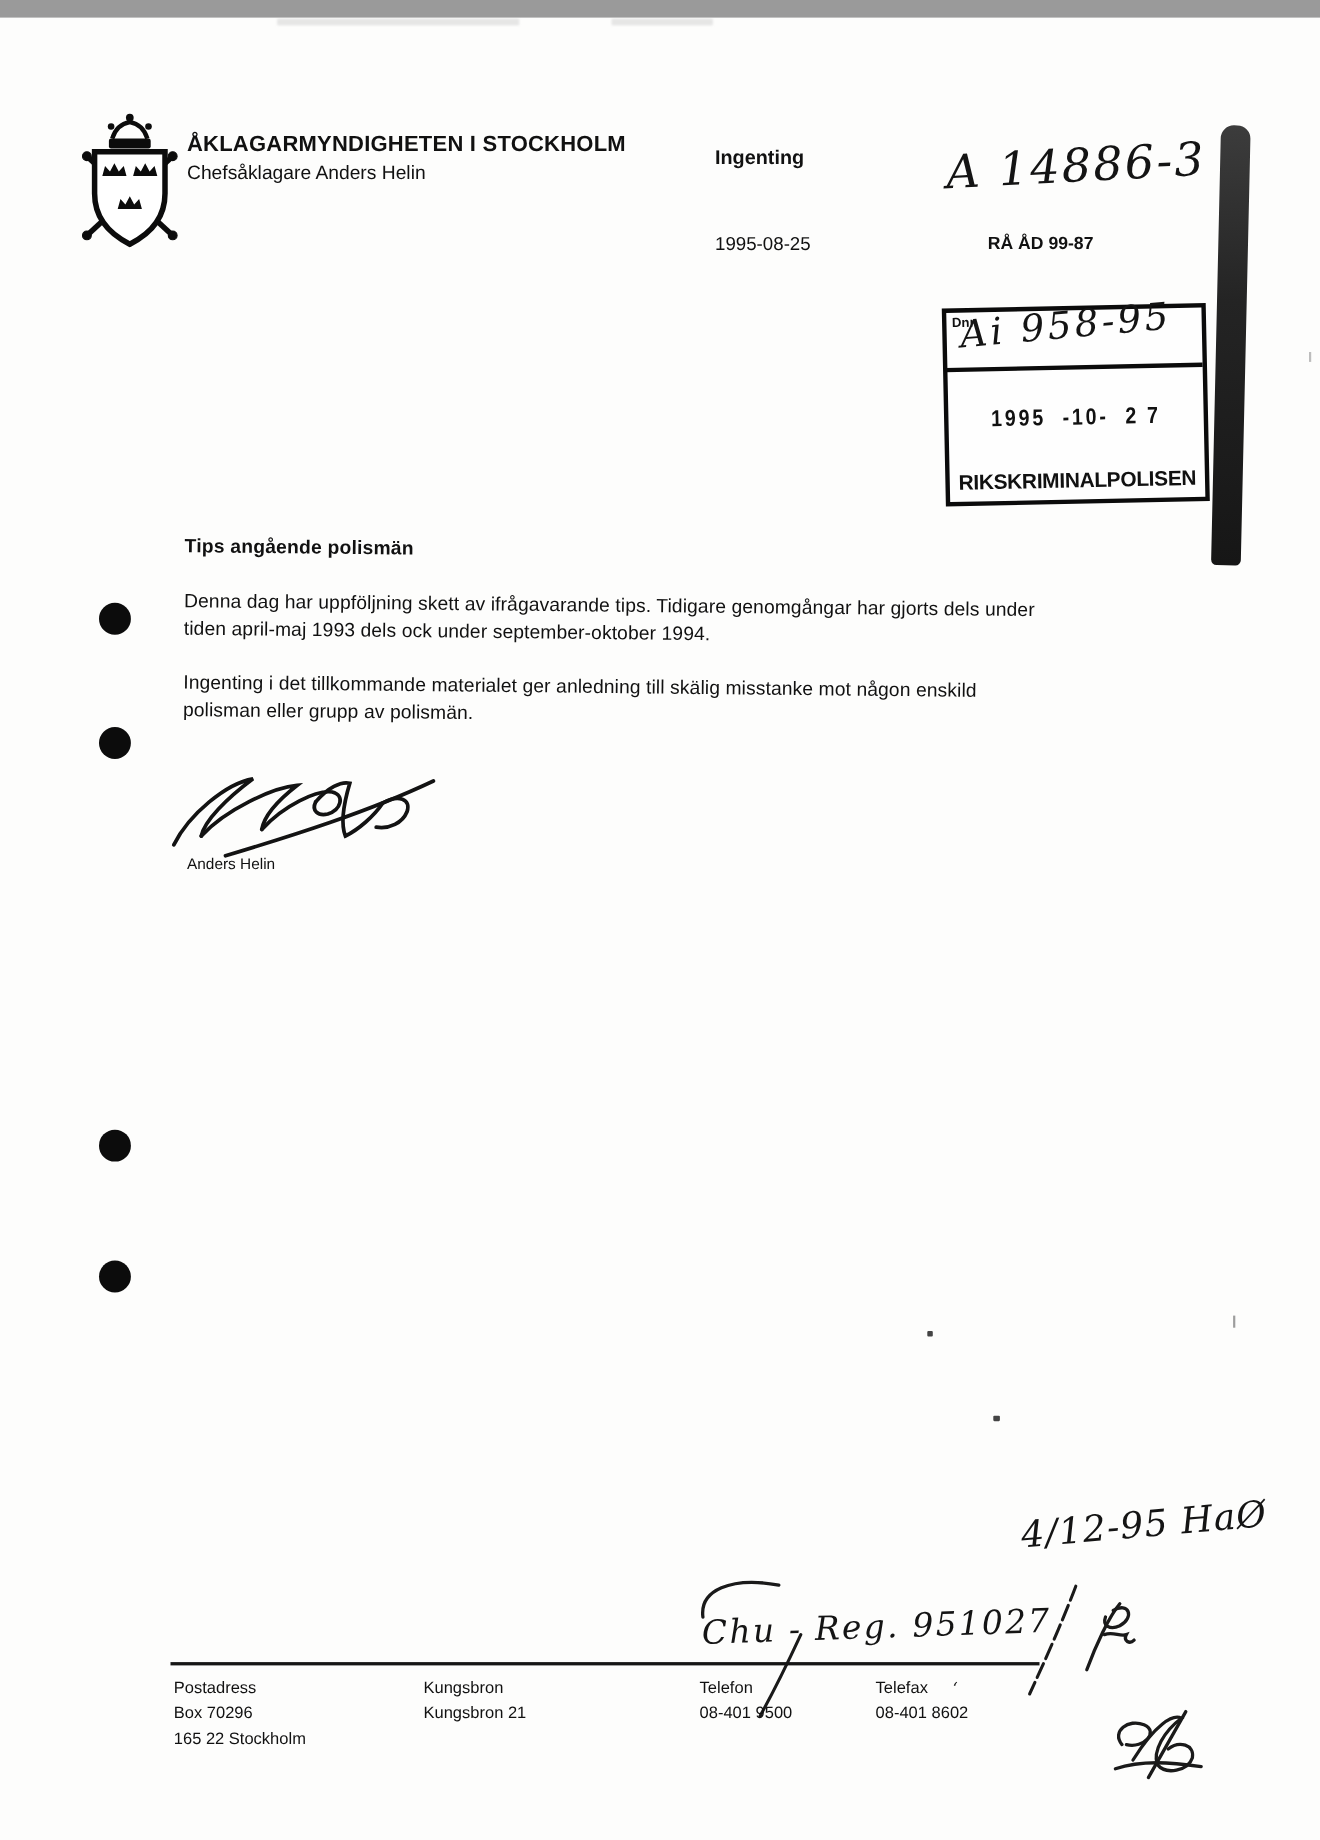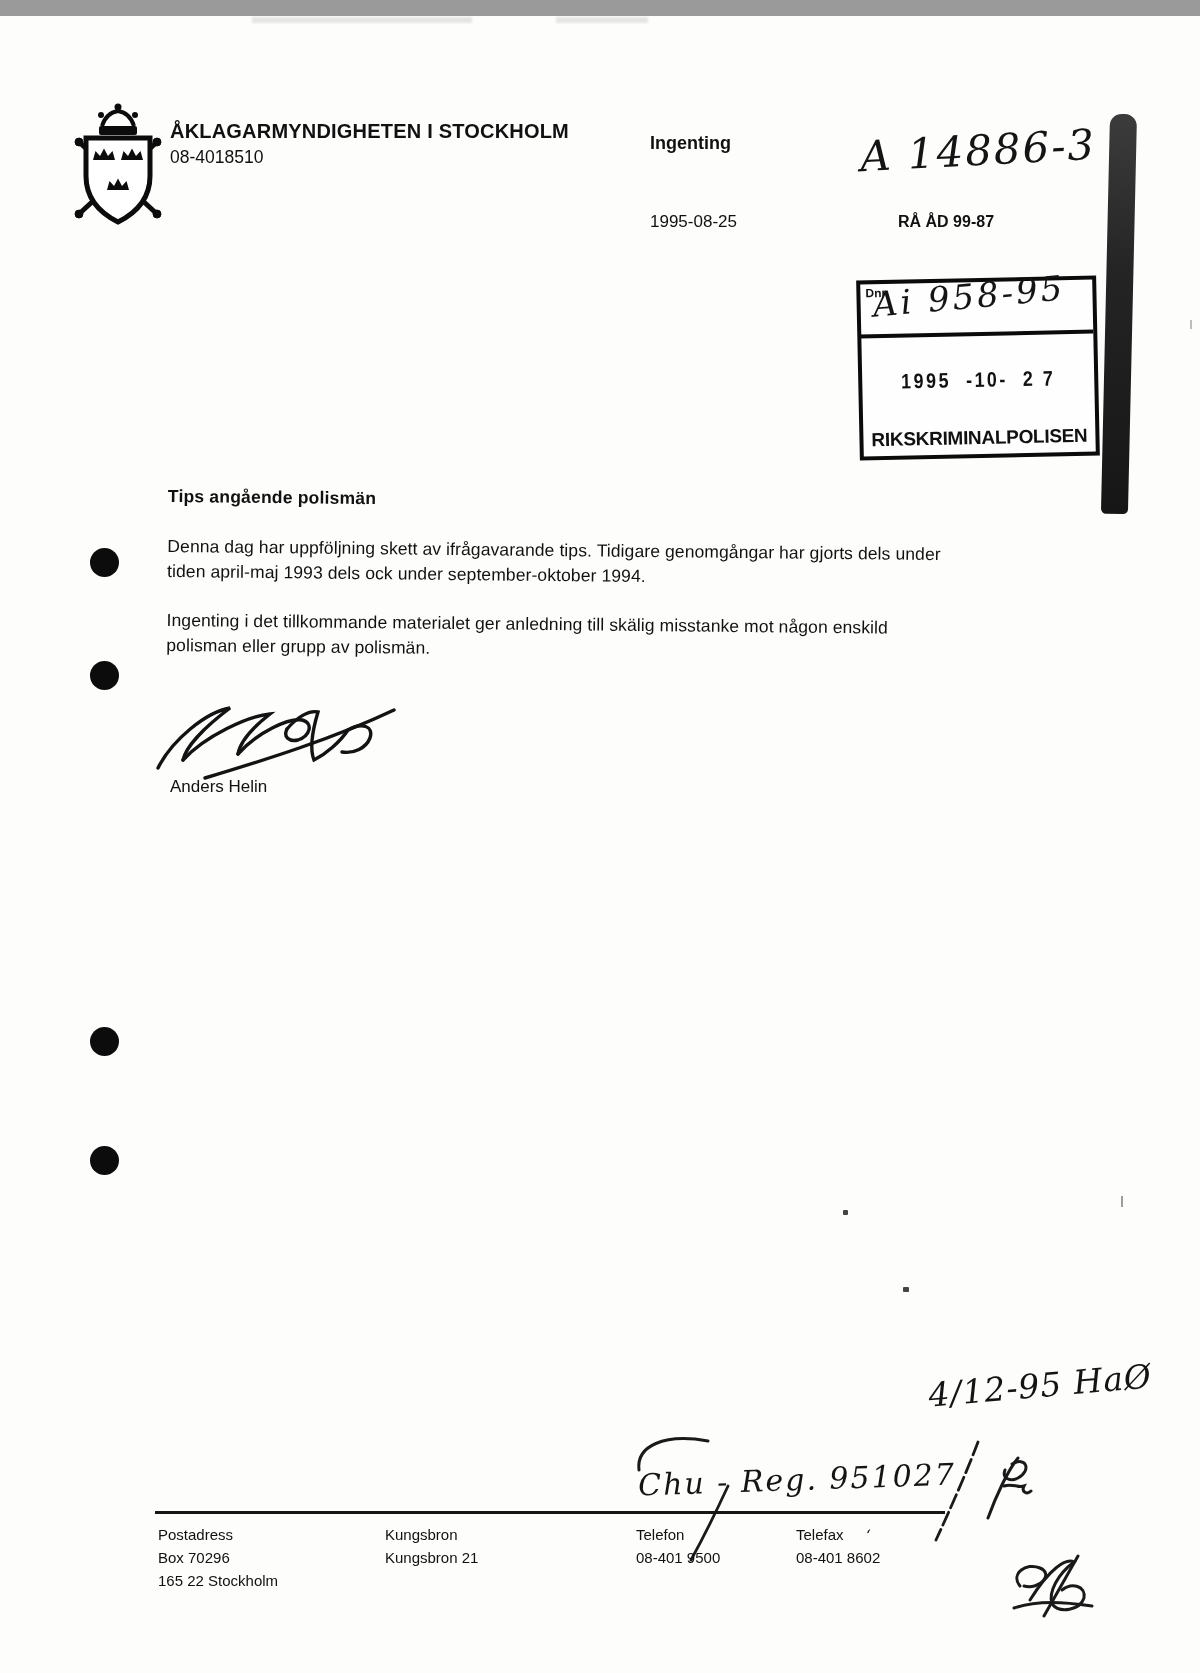--- a/index.html
+++ b/index.html
@@ -41,21 +41,21 @@
     border-radius:12px 12px 5px 5px;transform:rotate(1.3deg);transform-origin:top center;
   }
   .punch{width:29px;height:29px;border-radius:50%;background:#0c0c0c;left:90px;}
   .speck{background:#444;}
   .top-smudge{background:#c9c9c9;opacity:.45;filter:blur(1px);}
   
   .body-block{left:168px;top:470px;width:792px;transform:rotate(.6deg);transform-origin:left top;}
   .body-title{font-size:17.5px;font-weight:700;margin:0 0 27px 0;letter-spacing:.2px;}
   .body-par{font-size:17.5px;line-height:25px;margin:0 0 24px 0;letter-spacing:.1px;}
   
-  .sig-name{left:170px;top:761px;font-size:17px;}
+  .sig-name{left:170px;top:761px;font-size:14px;}
   
   .foot-line{left:155px;top:1495px;width:790px;height:3px;background:#161616;}
   .fcol{top:1507px;font-size:15px;line-height:23px;}
   .fcol .flabel{font-weight:400;}
   .tick-mark{left:866px;top:1510px;font-size:15px;}
   svg{display:block;}
 </style>
 </head>
 <body>
 
@@ -81,21 +81,21 @@
       <g fill="#0c0c0c" stroke="none">
         <path d="M21 58 l2.5 -9 l4.5 5 l4 -7.5 l4 7.5 l4.5 -5 l2.5 9 z"></path>
         <path d="M49 58 l2.5 -9 l4.5 5 l4 -7.5 l4 7.5 l4.5 -5 l2.5 9 z"></path>
         <path d="M35 88 l2.5 -9 l4.5 5 l4 -7.5 l4 7.5 l4.5 -5 l2.5 9 z"></path>
       </g>
     </svg>
   </span>
 
   <div class="abs org-block">
     <div class="org-line1">ÅKLAGARMYNDIGHETEN I STOCKHOLM</div>
-    <div class="org-phone">08-4018510</div>
+    <div class="org-line3">Chefsåklagare Anders Helin</div>
   </div>
 
   <div class="abs doc-type">Ingenting</div>
   <div class="abs doc-date">1995-08-25</div>
 
   <div class="abs hand hw-case">A 14886-3</div>
   <div class="abs ra-ref">RÅ ÅD 99-87</div>
 
   <div class="abs stamp">
     <span class="abs stamp-dnr">Dnr.</span>

